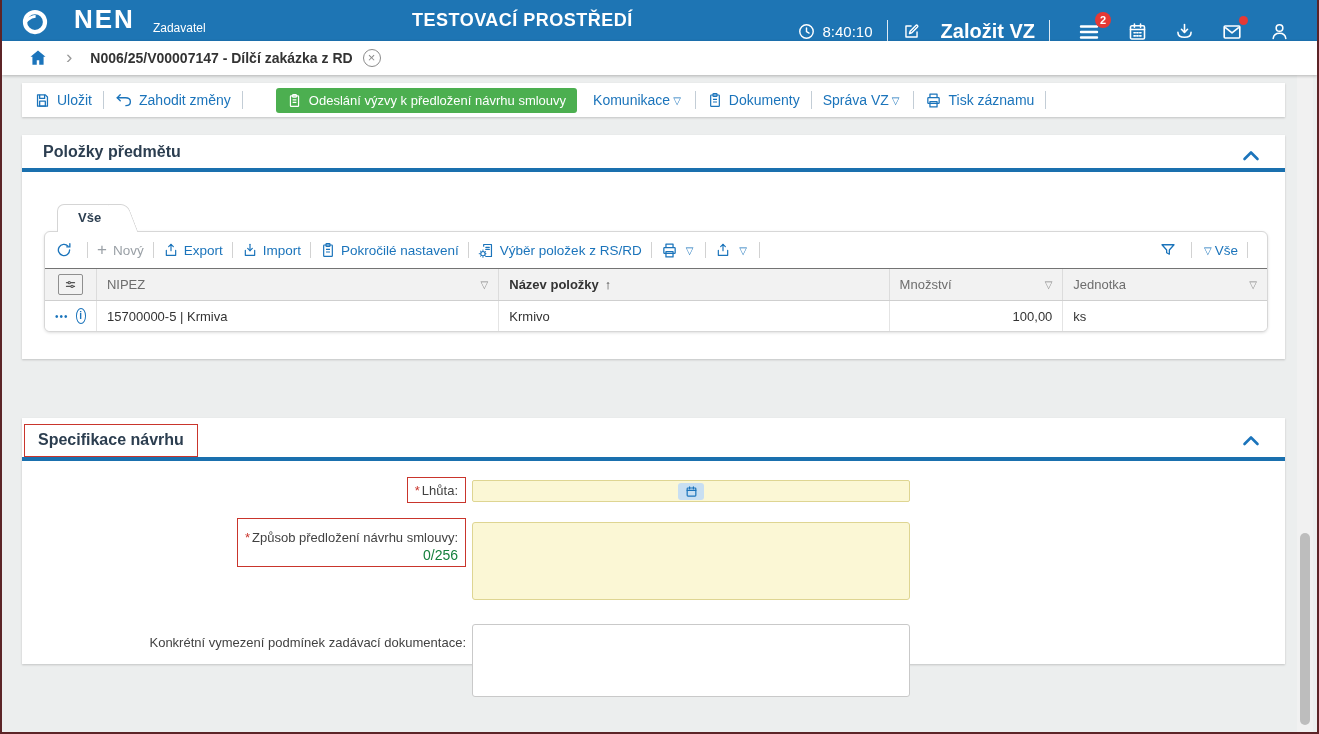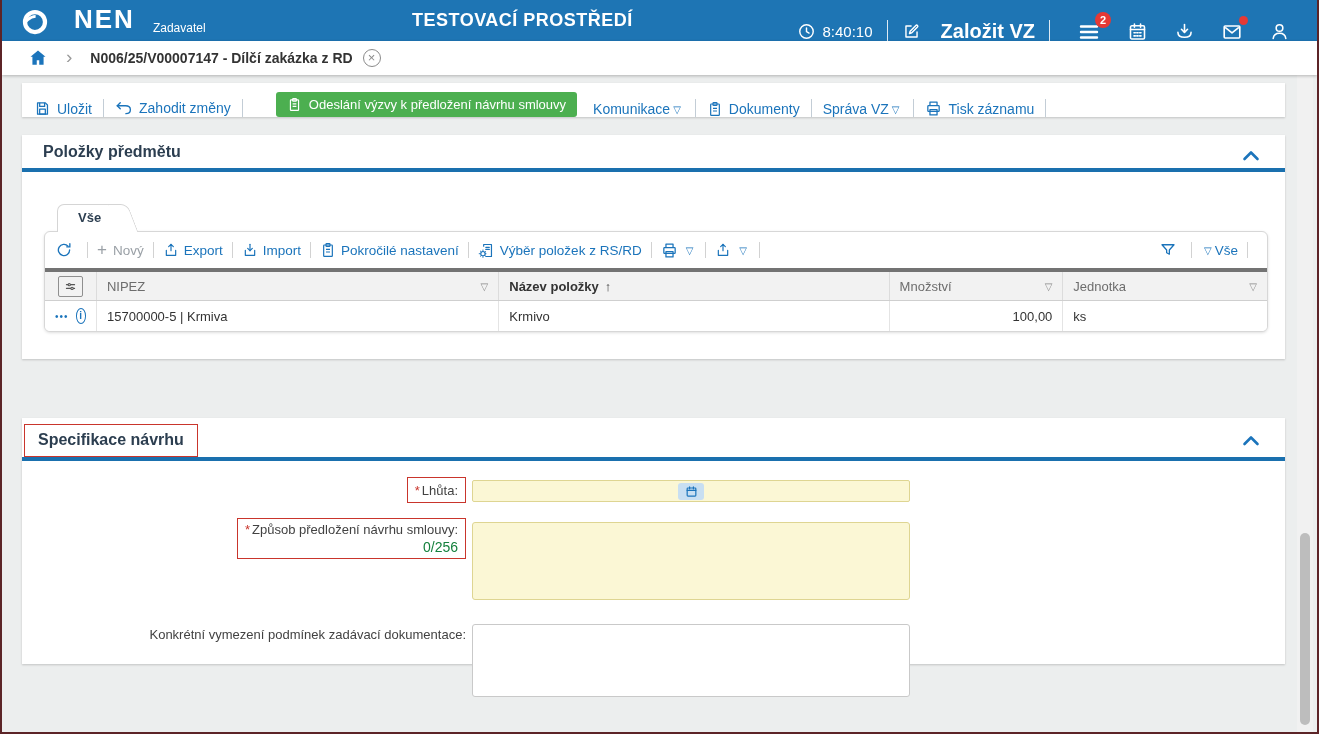--- a/index.html
+++ b/index.html
@@ -38,21 +38,21 @@
   .bc-close { width:18px; height:18px; border:1.4px solid #8b8b8b; border-radius:50%; color:#8b8b8b;
               font-size:13px; line-height:15px; text-align:center; margin-left:10px; cursor:pointer; }
 
   
   .card { position:absolute; left:20px; width:1263px; background:#fff; box-shadow:0 1px 2px rgba(0,0,0,.18); }
   .sec-title { font-size:16px; font-weight:bold; color:#2c3e50; }
   .blue-bar { position:absolute; left:0; right:0; height:4px; background:#1a70ae; }
   .sec-chevron { position:absolute; right:22px; color:#1b74bb; cursor:pointer; }
 
   
-  .toolbar-card { top:83px; height:34px; display:flex; align-items:flex-end; padding:0 12px; }
+  .toolbar-card { top:83px; height:34px; display:flex; align-items:center; padding:0 12px; }
   .tb-link { display:flex; align-items:center; color:#1b74bb; font-size:14px; cursor:pointer; white-space:nowrap; }
   .tb-link svg { margin-right:6px; }
   .tb-div { width:1px; height:18px; background:#c3cdd6; margin:0 11px; }
   .btn-green { display:flex; align-items:center; background:#4caf50; color:#fff; font-size:13px; font-weight:normal;
                border:none; border-radius:3px; padding:5px 11px; margin-right:16px; cursor:pointer; font-family:inherit;margin-left:22px; }
   .btn-green svg { margin-right:7px; }
 
   
   .items-card { top:135px; height:224px; }
   .items-card .sec-head { padding:8px 15px 0 21px; }
@@ -66,21 +66,21 @@
                 transform:skewX(21deg); }
   .grid-panel { position:absolute; left:22px; top:96px; width:1224px; height:101px;
                 border:1px solid #d7d7d7; border-radius:6px; box-shadow:0 1px 3px rgba(0,0,0,.13); background:#fff; overflow:hidden; }
   .grid-toolbar { height:36px; display:flex; align-items:center; padding:0 10px; }
   .gt-link { display:flex; align-items:center; color:#1b74bb; font-size:13.5px; cursor:pointer; white-space:nowrap; }
   .gt-link svg { margin-right:5px; }
   .gt-link.disabled { color:#9aa0a6; cursor:default; }
   .gt-div { width:1px; height:16px; background:#d2d2d2; margin:0 9px; }
   .gt-right { margin-left:auto; display:flex; align-items:center; }
   .small-tri { font-size:10px; color:#1b74bb; margin:0 3px; }
-  .grid-head { display:flex; height:33px; background:#f2f2f2; border-top:4px solid #737373; border-bottom:1px solid #cfcfcf; }
+  .grid-head { display:flex; height:33px; background:#f2f2f2; border-top:1px solid #737373; border-bottom:1px solid #cfcfcf; }
   .gh-cell { display:flex; align-items:center; font-size:13px; color:#6d6d6d; padding:0 10px;
              border-right:1px solid #dcdcdc; cursor:pointer; }
   .gh-cell:last-child { border-right:none; }
   .gh-tri { margin-left:auto; font-size:10px; color:#8a8a8a; }
   .col-actions { width:52px; justify-content:center; }
   .col-nipez { width:403px; }
   .col-nazev { width:391px; }
   .col-mnoz { width:174px; }
   .col-jedn { width:204px; }
   .colchooser { width:25px; height:21px; border:1px solid #8f8f8f; border-radius:2px; display:flex;
@@ -100,21 +100,21 @@
   .other-card .sec-head { padding:7px 15px 0 15px; }
   .other-card .blue-bar { bottom:0; }
   .other-card .sec-chevron { top:7px; }
 
   
   .spec-card { top:418px; height:246px; }
   .spec-title-box { position:absolute; left:2px; top:6px; border:1px solid #c9352c; padding:6px 13px 7px 13px; }
   .spec-card .blue-bar { top:39px; }
   .spec-card .sec-chevron { top:11px; }
   .req-box { position:absolute; right:819px; border:1px solid #c9352c; padding:3px 7px; text-align:right; }
-  .f-label { font-size:13px; color:#424242; white-space:nowrap; }
+  .f-label { font-size:13px; color:#424242; white-space:nowrap;margin-top:8px; }
   .req-star { color:#c9352c; margin-right:2px; font-size:13px; }
   .f-counter { font-size:14px; color:#15803d; margin-top:2px; }
   .lhuta-box { top:59px; }
   .lhuta-wrap { position:absolute; left:450px; top:62px; width:438px; height:22px; }
   .input-req { width:100%; height:100%; background:#fbf7d5; border:1px solid #ded592; border-radius:2px;
                font-family:inherit; font-size:13px; padding:0 6px; color:#333; }
   .cal-btn { position:absolute; left:50%; transform:translateX(-50%); top:3px; width:26px; height:17px;
              background:#c8dff2; border:none; border-radius:3px; display:flex; align-items:center;
              justify-content:center; color:#1b74bb; cursor:pointer; }
   .zpusob-box { top:100px; }

